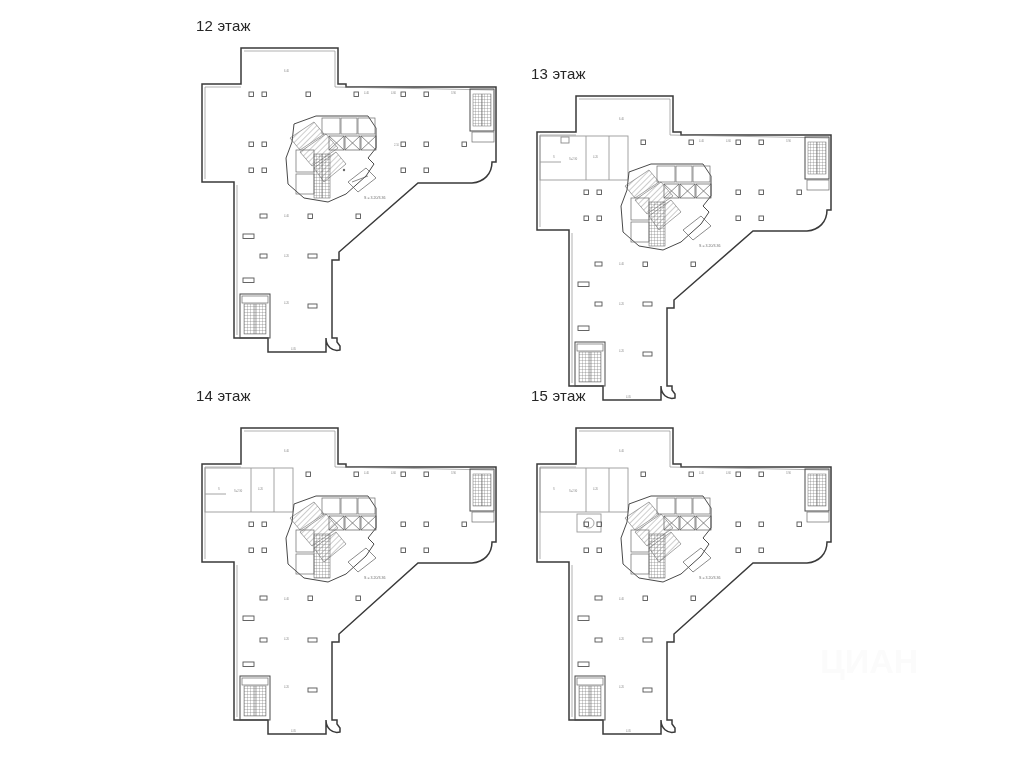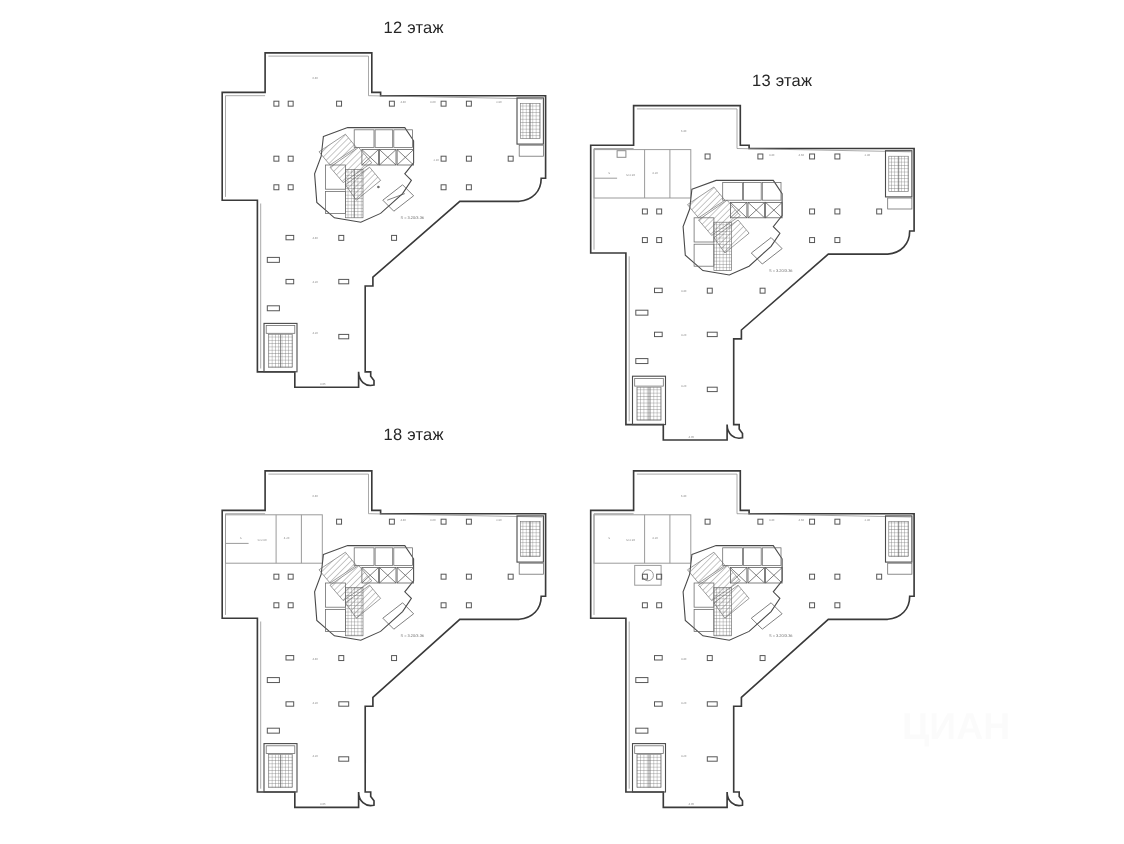--- a/index.html
+++ b/index.html
@@ -4,21 +4,21 @@
 <style>
   html,body{margin:0;padding:0;background:#ffffff;}
   body{
     width:1022px;height:767px;position:relative;overflow:hidden;
     font-family:"Liberation Sans","DejaVu Sans",sans-serif;
     background:#ffffff;
   }
   .sheet{position:absolute;inset:0;}
   .plan-cell{position:absolute;}
   .plan-title{
-    position:absolute;left:0;right:0;top:0;text-align:center;
+    position:absolute;left:0;right:0;top:0;
     font-size:15px;color:#262626;letter-spacing:.2px;line-height:20px;
     font-weight:400;white-space:nowrap;
   }
   .plan-canvas{position:absolute;left:0;top:26px;}
   .plan-canvas svg{display:block;}
   .watermark{
     position:absolute;right:22px;bottom:28px;width:180px;height:95px;
     opacity:0.018;pointer-events:none;
   }
   .wm-txt{
@@ -264,21 +264,21 @@
             <text x="88" y="215">4.20</text>
           <text x="88" y="262">4.20</text>
             <text x="95" y="308">4.05</text>
         </g>
         <text x="168" y="157" fill="#6f6f6f" font-size="3.6" font-family="Liberation Sans, sans-serif">S = 3.20/3.36</text>
       </svg>
     </div>
   </div>
 
   <div class="plan-cell" style="left:196px;top:386px;width:360px;height:370px;">
-    <div class="plan-title">18 этаж</div>
+    <div class="plan-title">14 этаж</div>
     <div class="plan-canvas">
       <svg width="330" height="340" viewBox="0 0 330 340" xmlns="http://www.w3.org/2000/svg">
         <defs>
           <pattern id="stairHatch14" width="4" height="4" patternTransform="rotate(45)" patternUnits="userSpaceOnUse">
             <line x1="0" y1="0" x2="0" y2="4" stroke="#707070" stroke-width="0.7"></line>
           </pattern>
           <pattern id="stepHatch14" width="3" height="3" patternUnits="userSpaceOnUse">
             <line x1="0" y1="0" x2="3" y2="0" stroke="#6a6a6a" stroke-width="0.6"></line>
             <line x1="0" y1="0" x2="0" y2="3" stroke="#6a6a6a" stroke-width="0.6"></line>
           </pattern>
@@ -380,20 +380,21 @@
             <text x="88" y="228">4.20</text>
           <text x="88" y="276">4.20</text>
             <text x="95" y="320">4.05</text>
         </g>
         <text x="168" y="167" fill="#6f6f6f" font-size="3.6" font-family="Liberation Sans, sans-serif">S = 3.20/3.36</text>
       </svg>
     </div>
   </div>
 
   <div class="plan-cell" style="left:531px;top:386px;width:360px;height:370px;">
+    <div class="plan-title">15 этаж</div>
     <div class="plan-canvas">
       <svg width="330" height="340" viewBox="0 0 330 340" xmlns="http://www.w3.org/2000/svg">
         <defs>
           <pattern id="stairHatch15" width="4" height="4" patternTransform="rotate(45)" patternUnits="userSpaceOnUse">
             <line x1="0" y1="0" x2="0" y2="4" stroke="#707070" stroke-width="0.7"></line>
           </pattern>
           <pattern id="stepHatch15" width="3" height="3" patternUnits="userSpaceOnUse">
             <line x1="0" y1="0" x2="3" y2="0" stroke="#6a6a6a" stroke-width="0.6"></line>
             <line x1="0" y1="0" x2="0" y2="3" stroke="#6a6a6a" stroke-width="0.6"></line>
           </pattern>

